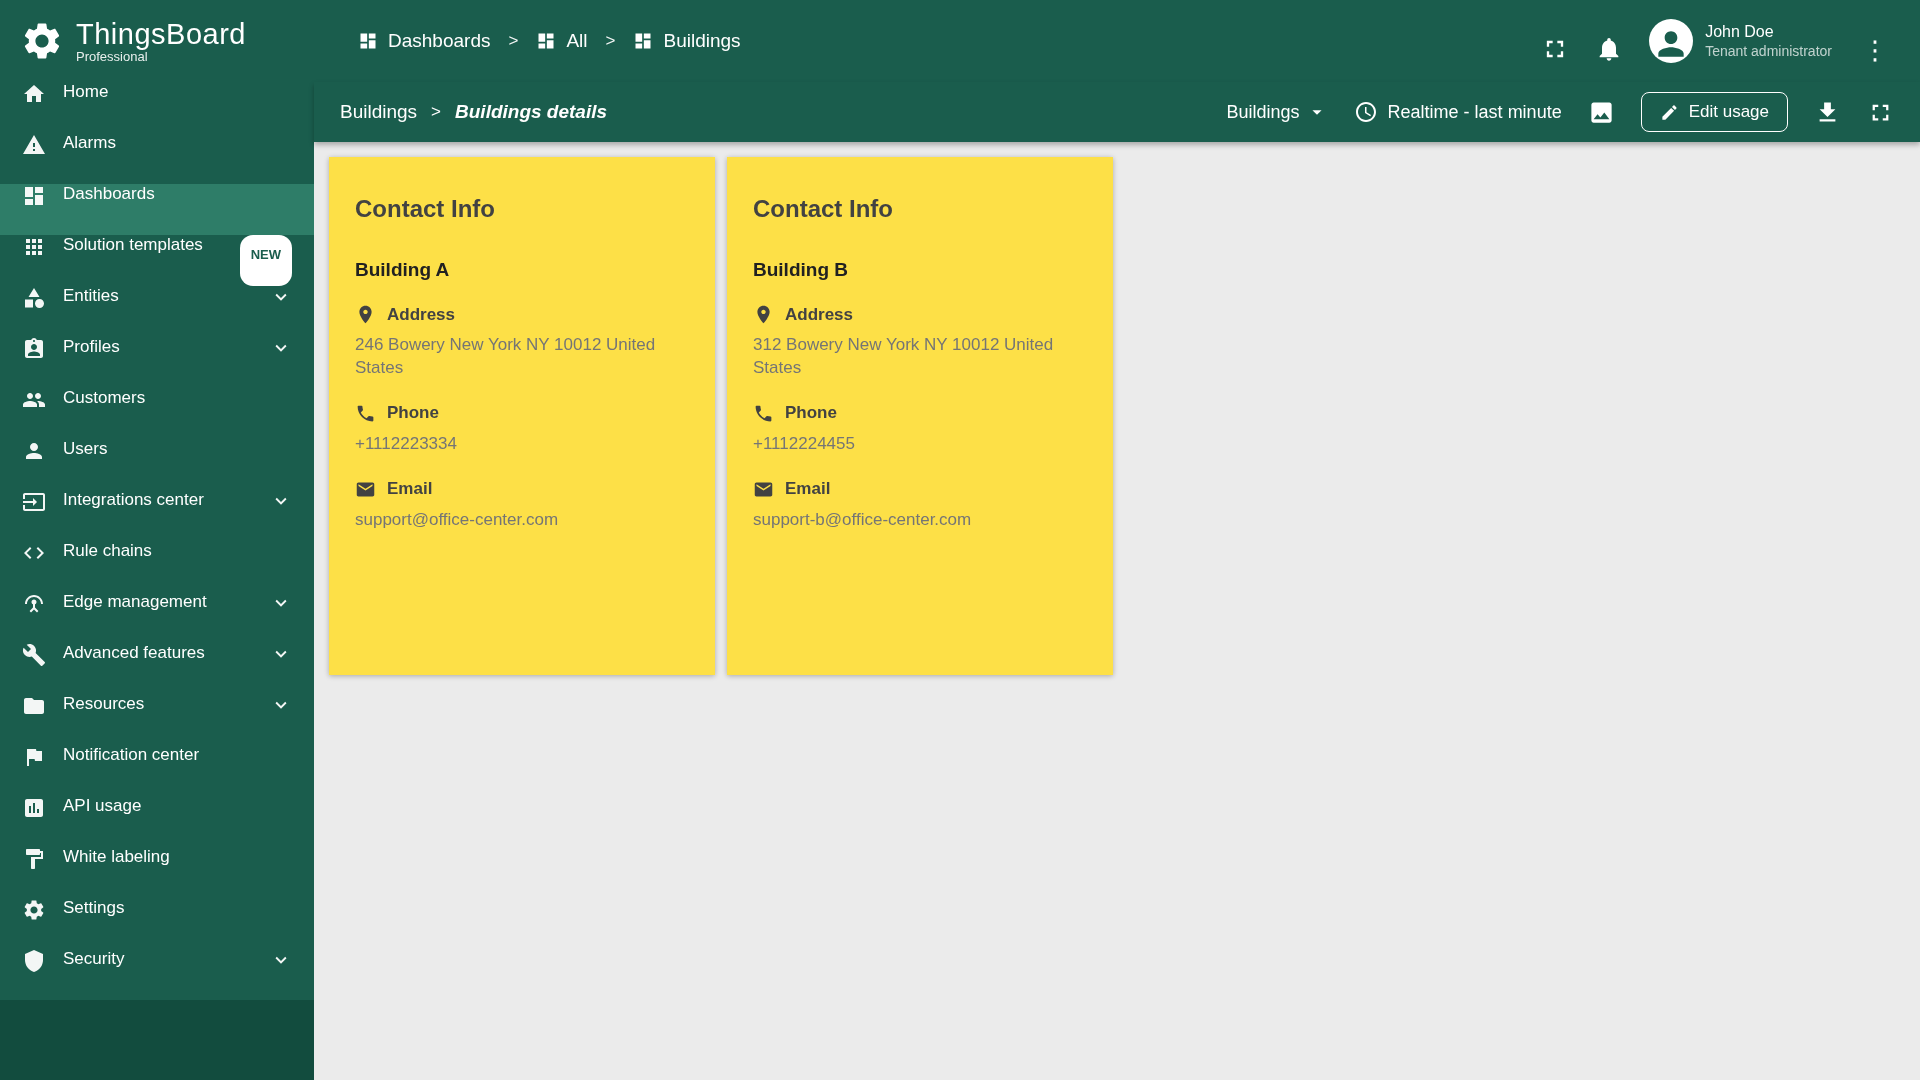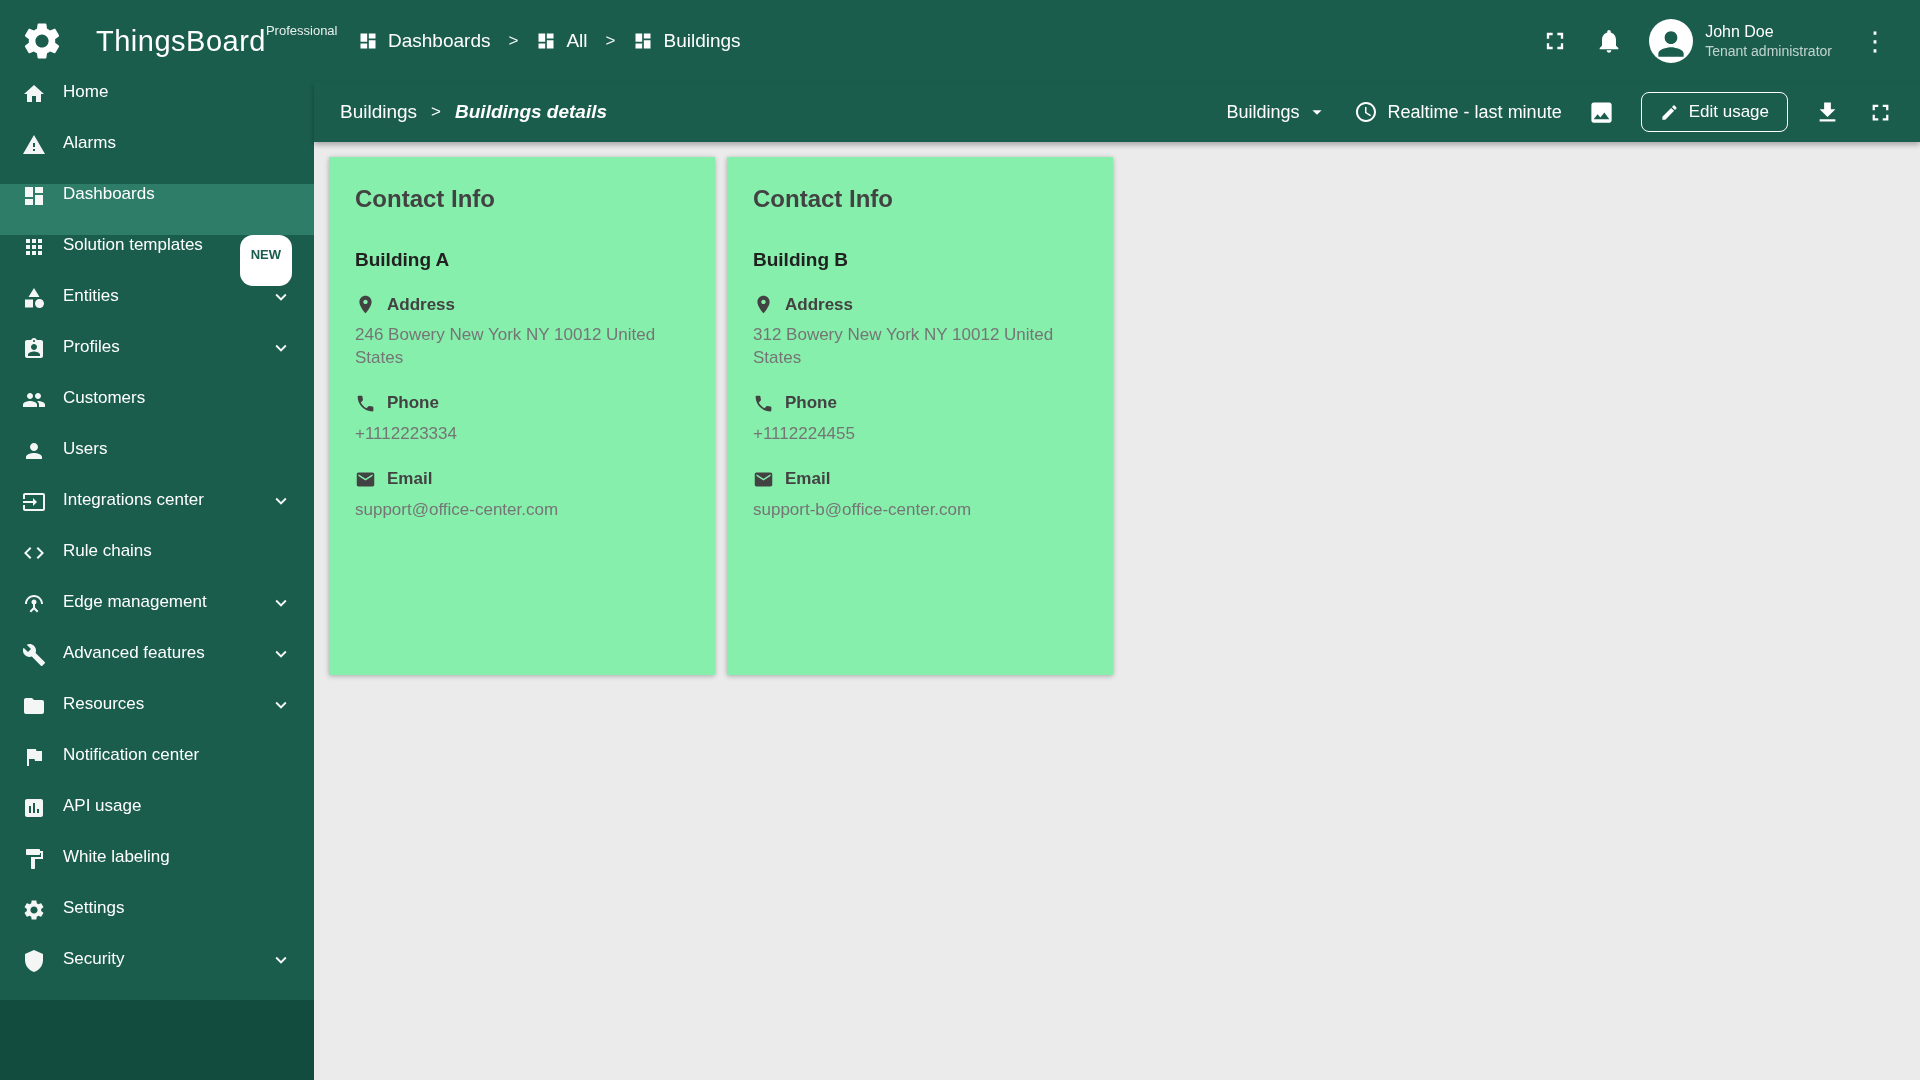--- a/index.html
+++ b/index.html
@@ -5,21 +5,21 @@
   * { box-sizing: border-box; margin: 0; padding: 0; }
   html,body { width:1920px; height:1080px; overflow:hidden;
     font-family:"Liberation Sans", sans-serif; background:#ebebeb; }
   .app { display:flex; width:1920px; height:1080px; }
 
   
   .sidebar { width:314px; flex-shrink:0; background:#1a5d4d; color:#fff;
     display:flex; flex-direction:column; }
   .logo { height:82px; display:flex; align-items:center; gap:12px; padding:0 20px; cursor:pointer; }
   .logo-icon { display:flex; color:#fff; }
-  .brand { display:flex; flex-direction:row;margin-left:20px; }
+  .brand { display:flex; flex-direction:column; }
   .brand-name { font-size:29px; font-weight:400; letter-spacing:.5px; }
   .brand-sub { font-size:13px; opacity:.9; text-align:left; margin-top:-2px; }
   .nav { display:flex; flex-direction:column; }
   .nav-item { height:51px; display:flex; gap:17px;
     padding:0 22px; font-size:17px; font-weight:500; cursor:pointer; }
   .nav-item.active { background:#2e7d68; }
   .nav-icon { display:flex; opacity:.95; }
   .nav-badge { margin-left:auto; background:#fff; color:#1a5d4d; font-size:13px;
     font-weight:700; border-radius:13px; padding:12px 11px; }
   .nav-chevron { margin-left:auto; display:flex; opacity:.95; }
@@ -27,21 +27,21 @@
 
   
   .main { flex:1; display:flex; flex-direction:column; }
 
   .topbar { height:82px; background:#1a5d4d; color:#fff; display:flex;
     align-items:center; padding:0 28px 0 44px; flex-shrink:0; }
   .breadcrumbs { display:flex; align-items:center; }
   .bc-item { display:flex; align-items:center; gap:10px; font-size:19px; cursor:pointer; }
   .bc-icon { display:flex; }
   .bc-sep { margin:0 18px; font-size:17px; opacity:.95; }
-  .topbar-right { margin-left:auto; display:flex; align-items:center; gap:26px; }
+  .topbar-right { margin-left:auto; display:flex; align-items:flex-end; gap:26px; }
   .icon-btn { display:flex; cursor:pointer; color:#fff; }
   .user { display:flex; align-items:center; gap:12px; cursor:pointer; }
   .avatar { width:44px; height:44px; background:#fff; border-radius:50%;
     display:flex; align-items:flex-end; justify-content:center; overflow:hidden; color:#1a5d4d; }
   .user-meta { display:flex; flex-direction:column; }
   .user-name { font-size:16px; }
   .user-role { font-size:14px; color:rgba(255,255,255,.72); margin-top:2px; }
   .dots { font-size:26px; line-height:1; cursor:pointer; padding:0 4px; }
 
   .toolbar { height:60px; background:#1a5d4d; color:#fff; display:flex;
@@ -53,21 +53,21 @@
   .toolbar-right { margin-left:auto; display:flex; align-items:center; gap:26px; }
   .state-select { display:flex; align-items:center; gap:6px; font-size:18px; cursor:pointer; }
   .timewindow { display:flex; align-items:center; gap:10px; font-size:18px; cursor:pointer; }
   .edit-btn { display:flex; align-items:center; gap:10px; border:1px solid #fff;
     border-radius:8px; padding:9px 18px; font-size:17px; font-weight:500;
     color:#fff; background:transparent; cursor:pointer; font-family:inherit; }
 
   
   .content { flex:1; background:#ebebeb; padding:15px; display:flex; gap:12px;
     align-items:flex-start; overflow:hidden; }
-  .card { width:386px; height:518px; background:#86efac; padding:28px 26px;
+  .card { width:386px; height:518px; background:#fde047; padding:38px 26px;
     box-shadow:0 1px 5px rgba(0,0,0,.28); }
   .card-title { font-size:24px; font-weight:700; color:#424242; }
   .building-name { margin-top:36px; font-size:19px; font-weight:700; color:#212121; }
   .field { margin-top:23px; }
   .field-label-row { display:flex; align-items:center; gap:11px; color:#424242; }
   .field-icon { display:flex; color:#424242; }
   .field-label { font-size:17px; font-weight:700; }
   .field-value { margin-top:9px; font-size:17px; color:#757575; line-height:1.35; }
 </style>
 </head>

